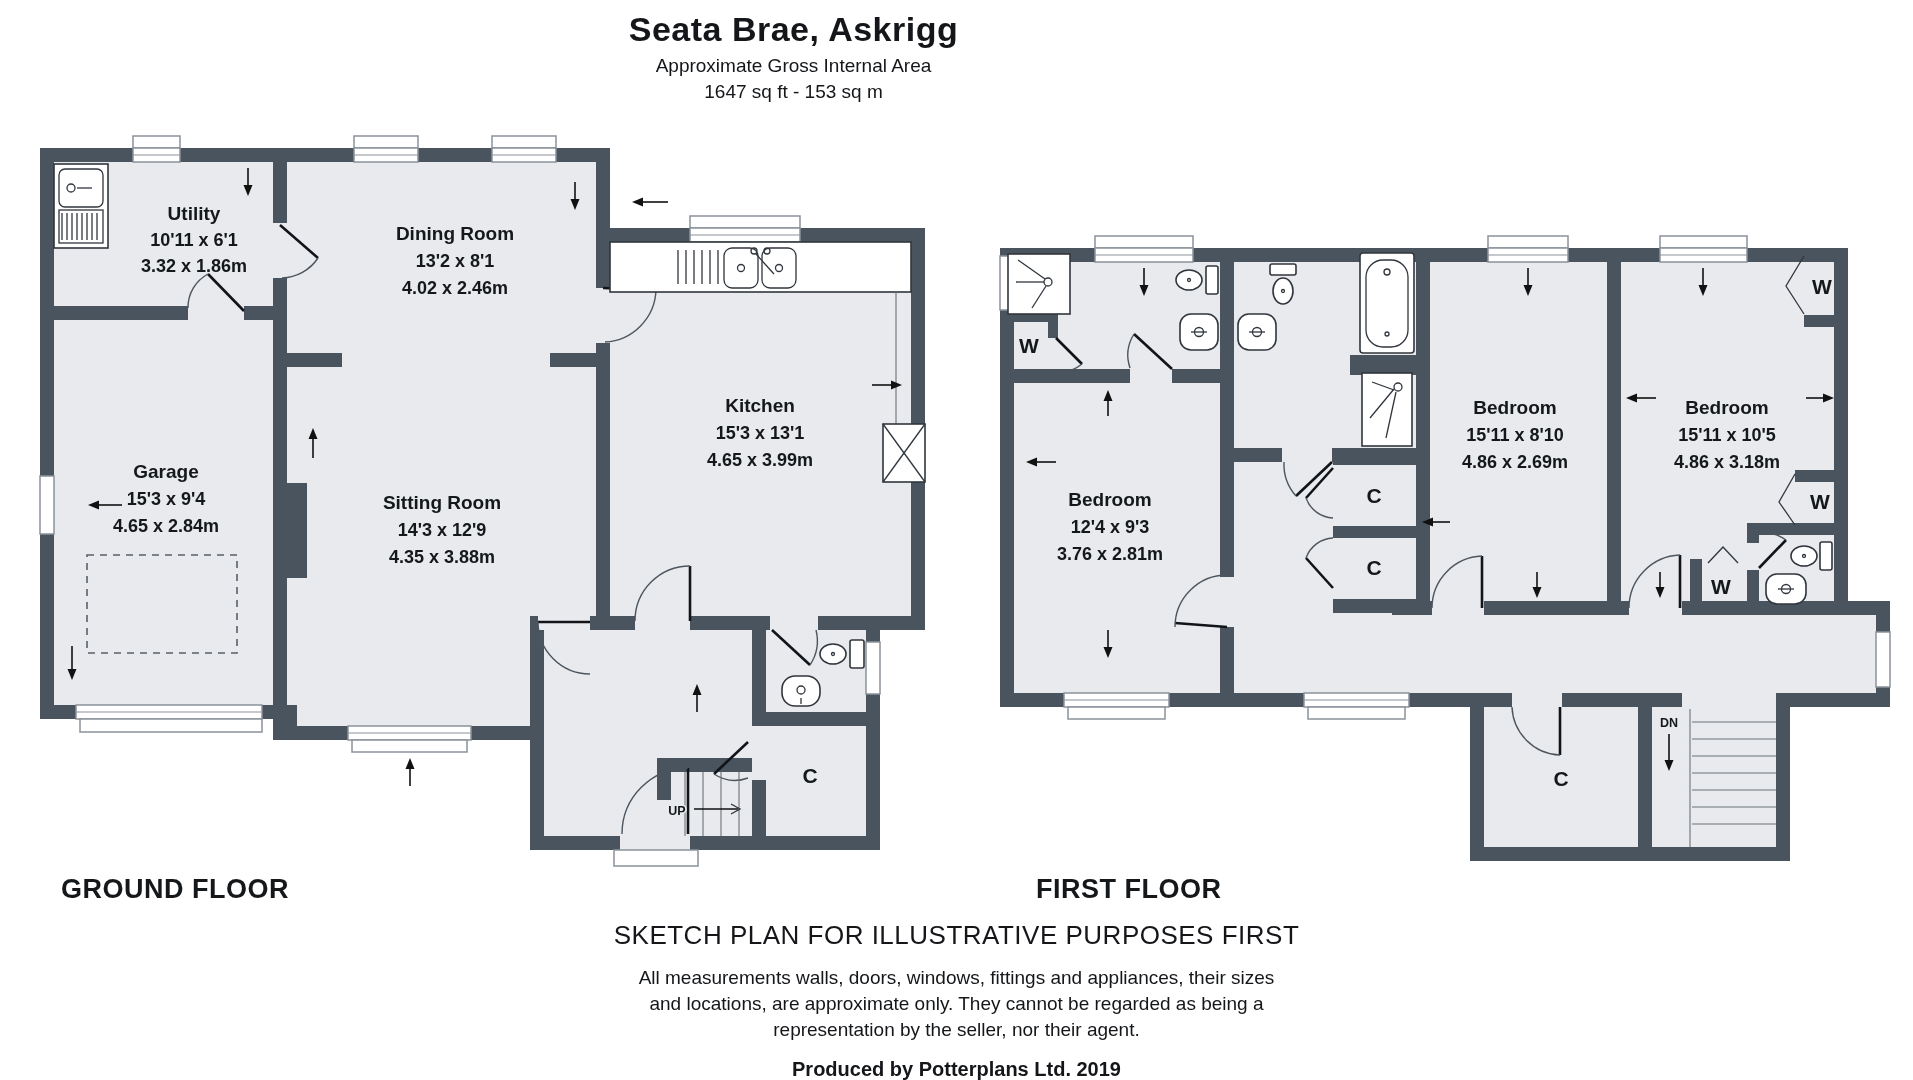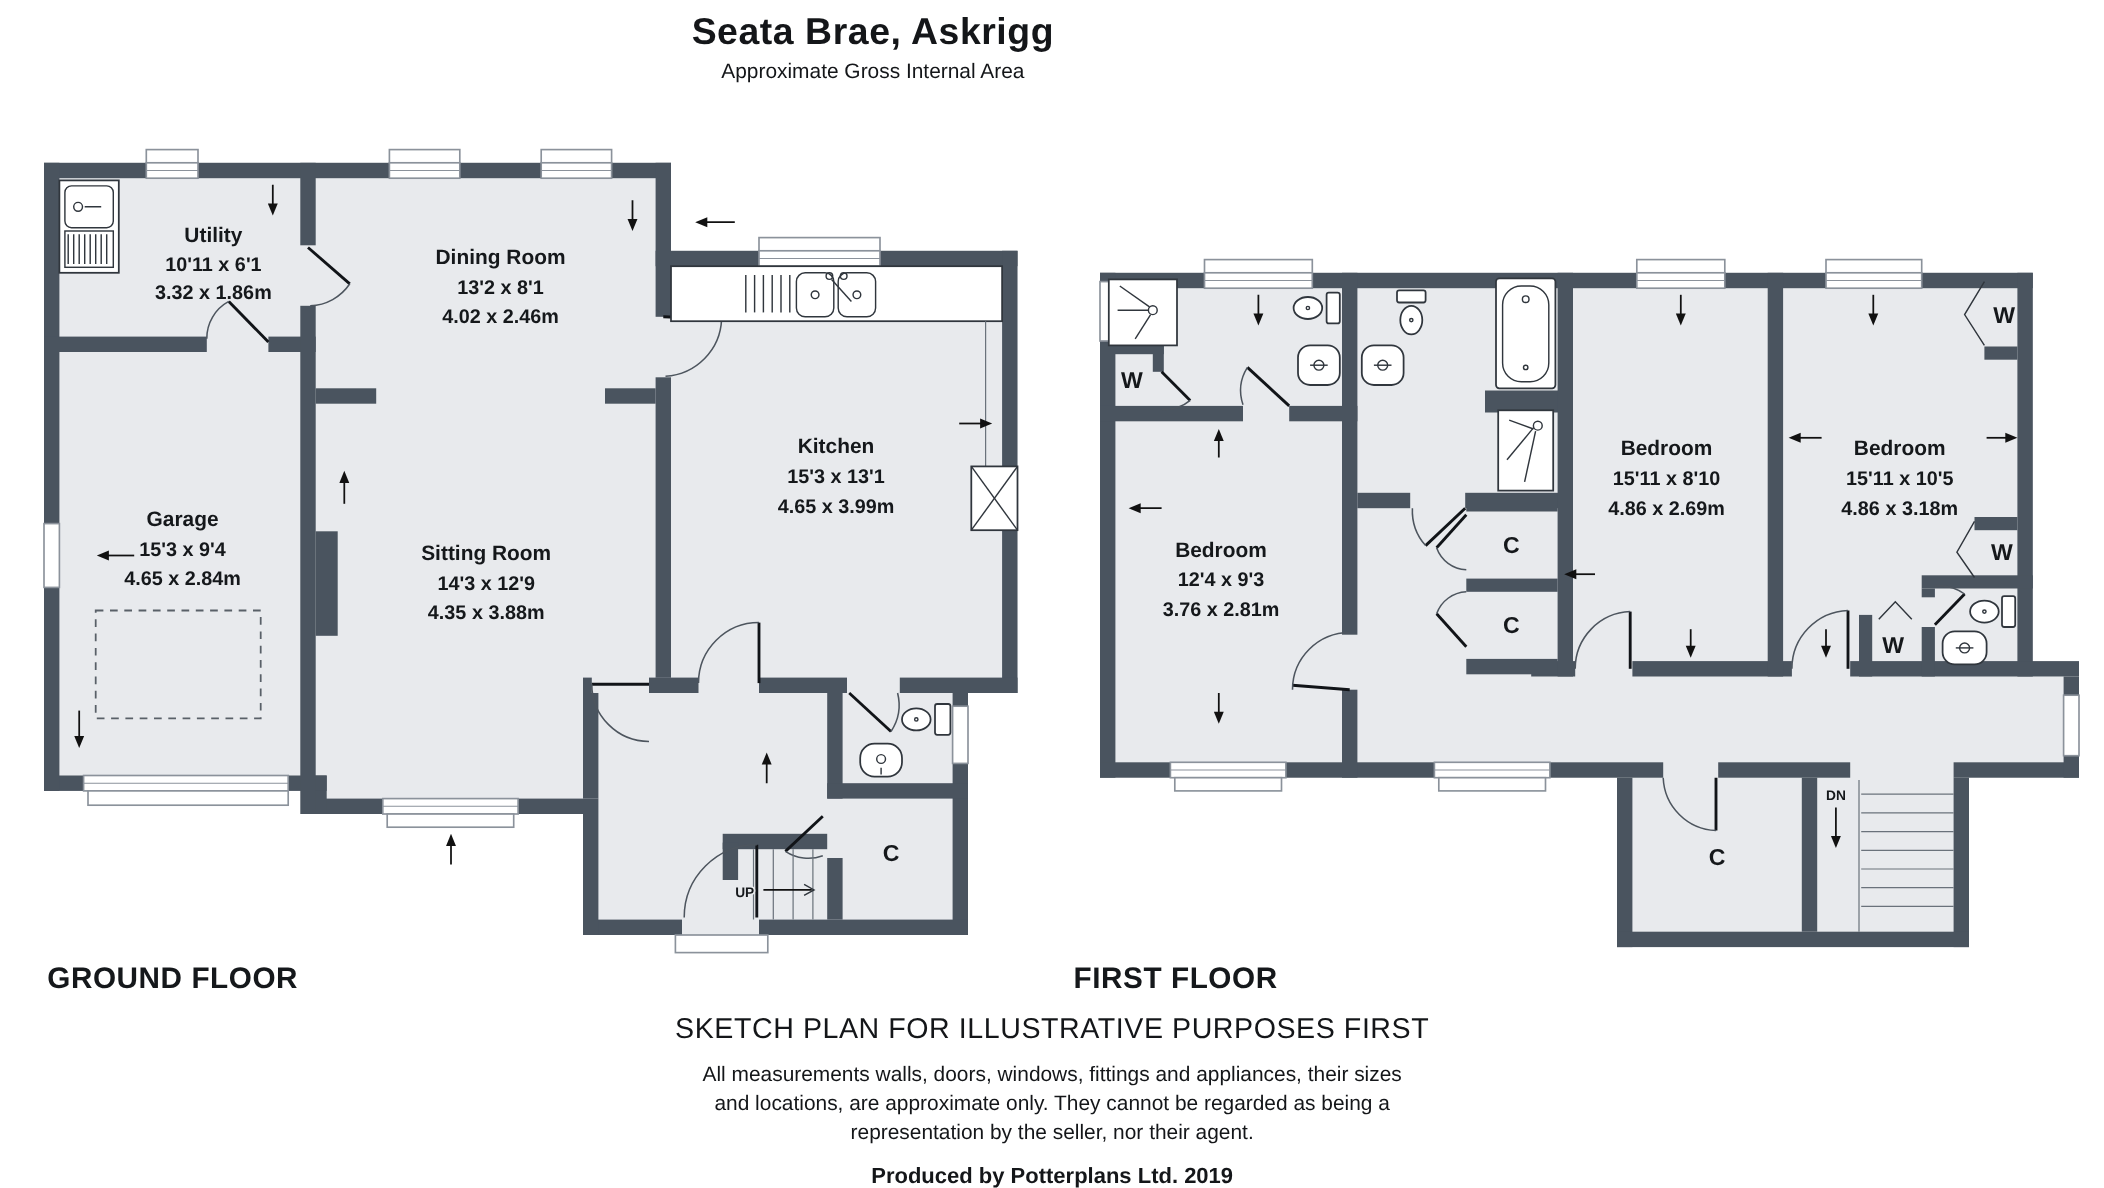--- a/index.html
+++ b/index.html
@@ -30,20 +30,21 @@
   .rname{font-size:19px;} .rdim{font-size:18px;}
   .wc{font-size:21px;} .sm{font-size:12.5px;paint-order:stroke;stroke:#e8eaed;stroke-width:3px;}
   .thin{stroke:#6a727b;stroke-width:1.1;}
 </style>
 </head>
 <body>
 
 <div class="hdr">
   <div class="title">Seata Brae, Askrigg</div>
   <div class="subtitle">Approximate Gross Internal Area</div>
+  <div class="area">1647 sq ft - 153 sq m</div>
 </div>
 
 <svg style="left:30px;top:128px" width="920" height="760" viewBox="0 0 920 760">
   <defs>
       <polygon id="ah" class="ah" points="0,0 11,4.5 11,-4.5"></polygon>
     </defs>
 
   <polygon class="floorpoly" points="10,20 580,20 580,100 895,100 895,502 850,502 850,722 500,722 500,612 253,612 253,591 10,591"></polygon>
 
   <g>
@@ -427,20 +428,20 @@
     <text class="wc" x="37" y="131">W</text>
     <text class="wc" x="830" y="72">W</text>
     <text class="wc" x="828" y="287">W</text>
     <text class="wc" x="729" y="372">W</text>
     <text class="wc" x="382" y="281">C</text>
     <text class="wc" x="382" y="353">C</text>
     <text class="wc" x="569" y="564">C</text>
   </g>
 </svg>
 
-<div class="floorlabel" style="left:43px;top:874px">GROUND FLOOR</div>
-<div class="floorlabel" style="left:976px;top:874px">FIRST FLOOR</div>
+<div class="floorlabel" style="left:61px;top:874px">GROUND FLOOR</div>
+<div class="floorlabel" style="left:1036px;top:874px">FIRST FLOOR</div>
 
 <div class="ftr">
   <div class="head">SKETCH PLAN FOR ILLUSTRATIVE PURPOSES FIRST</div>
   <div class="body">All measurements walls, doors, windows, fittings and appliances, their sizes and locations, are approximate only. They cannot be regarded as being a representation by the seller, nor their agent.</div>
   <div class="credit">Produced by Potterplans Ltd. 2019</div>
 </div>
 
 </body></html>

